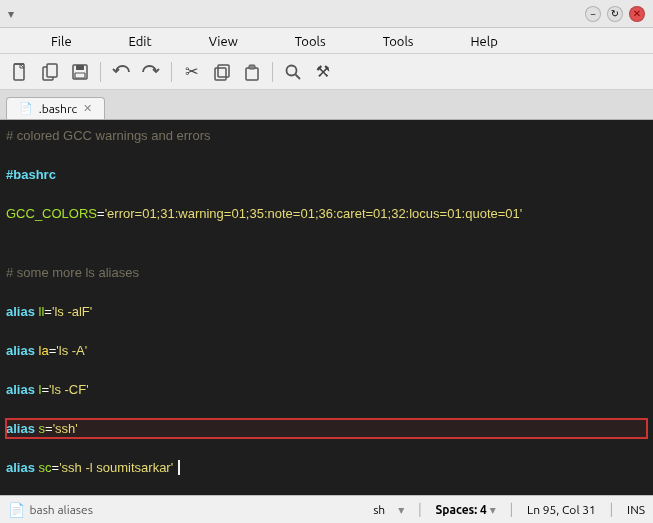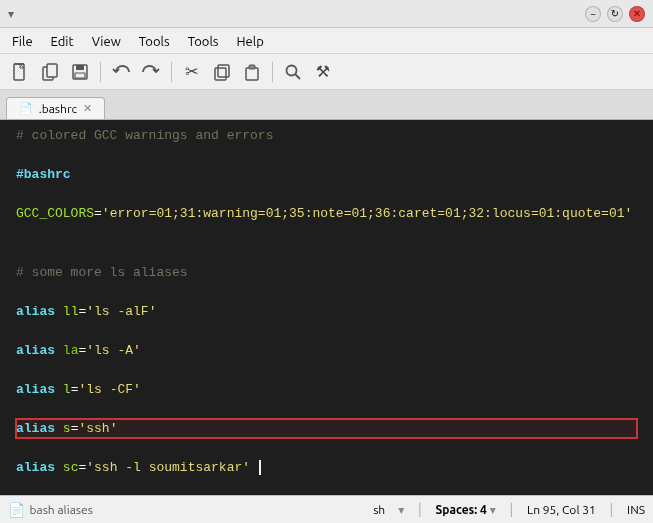--- a/index.html
+++ b/index.html
@@ -56,20 +56,21 @@
       align-items: center;
       padding: 0 4px;
       border-bottom: 1px solid #d0d0d0;
       gap: 2px;
     }
     .menu-item {
       padding: 2px 8px;
       font-size: 13px;
       cursor: pointer;
       border-radius: 3px;
+      margin-left: 39px;
     }
     .toolbar {
       background: #f0f0f0;
       height: 36px;
       display: flex;
       align-items: center;
       padding: 0 6px;
       border-bottom: 1px solid #d0d0d0;
       gap: 2px;
     }
@@ -117,22 +118,22 @@
     }
     .tab-close {
       font-size: 11px;
       color: #888;
       cursor: pointer;
     }
     .editor-area {
       background: #1e1e1e;
       color: #e0e0e0;
       flex: 1;
-      padding: 6px 16px;
-      font-family: Liberation Mono, monospace;
+      padding: 6px 6px;
+      font-family: Liberation Sans, sans-serif;
       font-size: 13px;
       line-height: 1.5;
       overflow-y: auto;
       height: calc(523px - 28px - 26px - 36px - 30px - 28px);
       white-space: pre;
     }
     .status-bar {
       background: #f0f0f0;
       height: 28px;
       display: flex;
@@ -253,21 +254,21 @@
       <span class="tab-close">✕</span>
     </div>
   </div>
 
   <div class="editor-area"><span class="line"><span class="cm"># colored GCC warnings and errors</span></span>
 <span class="line"><span class="kw">#bashrc</span></span>
 <span class="line"><span style="color:#a6e22e;">GCC_COLORS</span><span style="color:#f8f8f2;">=</span><span class="st">'error=01;31:warning=01;35:note=01;36:caret=01;32:locus=01:quote=01'</span></span>
 <span class="line"></span>
 <span class="line"><span class="cm"># some more ls aliases</span></span>
 <span class="line"><span class="kw">alias</span> <span style="color:#a6e22e;">ll</span><span style="color:#f8f8f2;">=</span><span class="st">'ls -alF'</span></span>
-<span class="line"><span class="kw">alias</span> <span style="color:#84cc16;">la</span><span style="color:#f8f8f2;">=</span><span class="st">'ls -A'</span></span>
+<span class="line"><span class="kw">alias</span> <span style="color:#fde047;">la</span><span style="color:#f8f8f2;">=</span><span class="st">'ls -A'</span></span>
 <span class="line"><span class="kw">alias</span> <span style="color:#a6e22e;">l</span><span style="color:#f8f8f2;">=</span><span class="st">'ls -CF'</span></span>
 <span class="line" style="display:block; outline: 2px solid #cc3333; outline-offset:-1px; background:rgba(200,50,50,0.08);"><span class="kw">alias</span> <span style="color:#a6e22e;">s</span><span style="color:#f8f8f2;">=</span><span class="st">'ssh'</span></span>
 <span class="line" style="display:block;"><span class="kw">alias</span> <span style="color:#a6e22e;">sc</span><span style="color:#f8f8f2;">=</span><span class="st">'ssh -l soumitsarkar'</span><span style="border-right: 2px solid #f0f0f0; margin-left:1px;">&nbsp;</span></span>
 
 
 
 
 
 <span class="line"></span>
 

